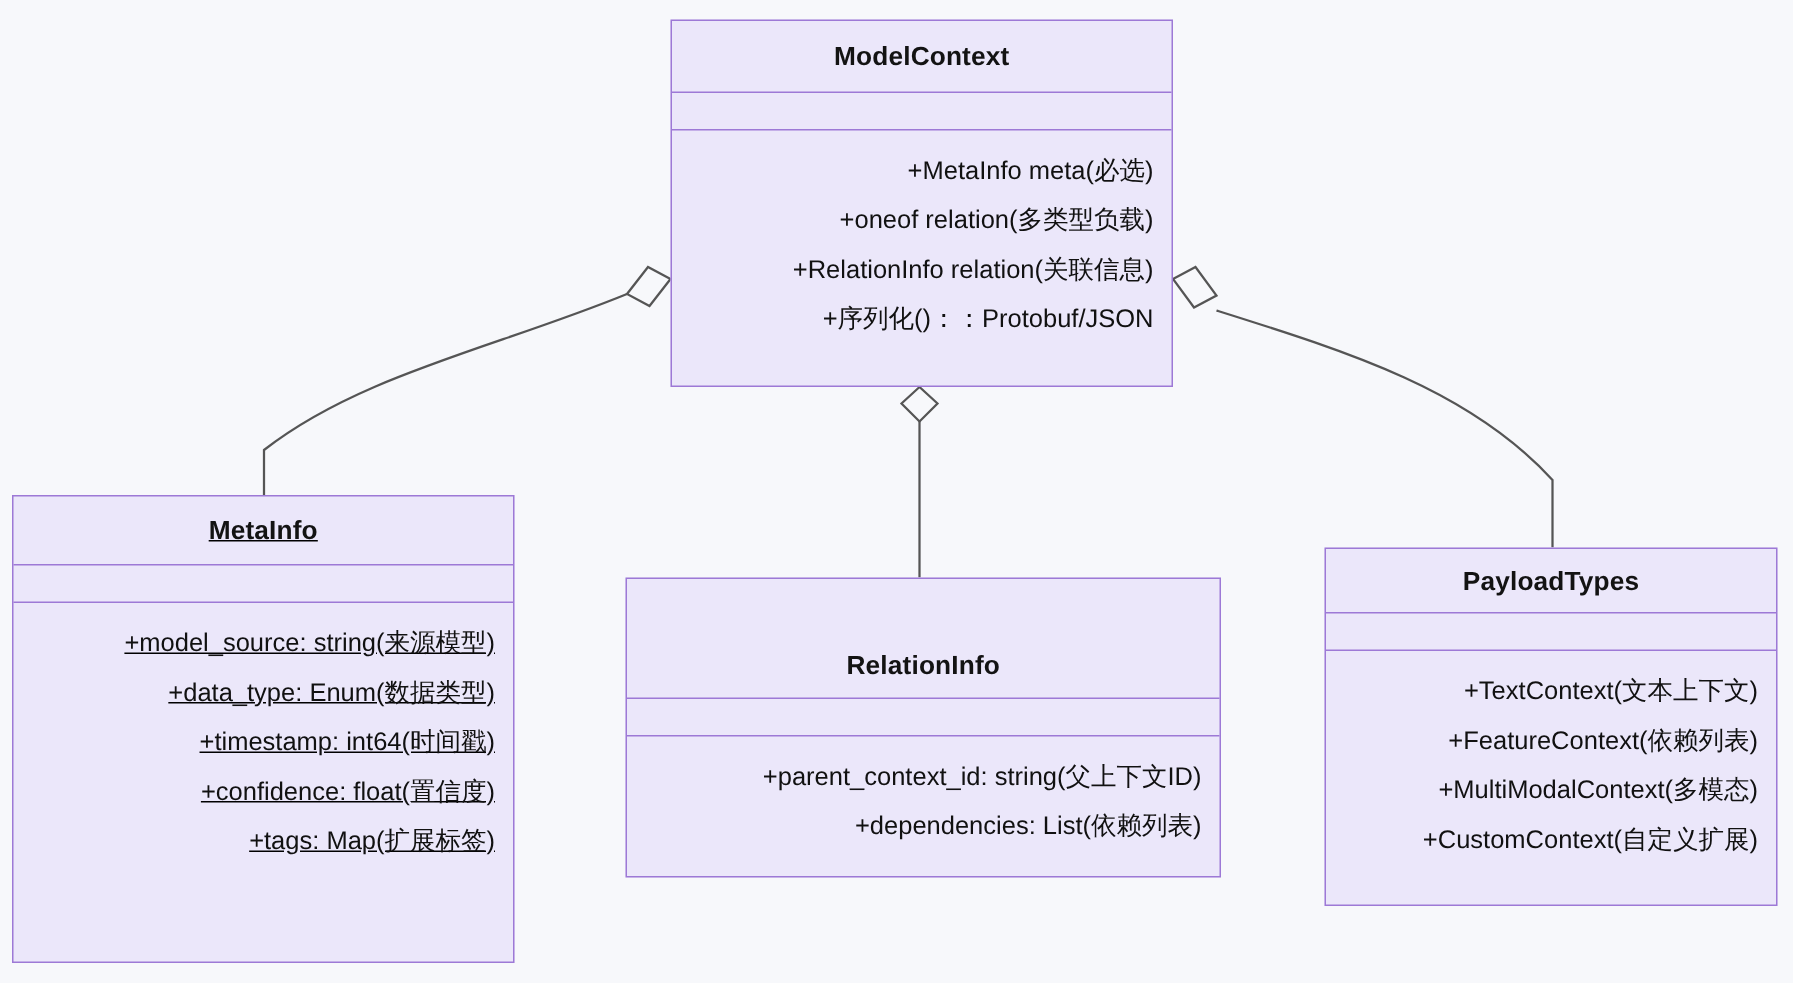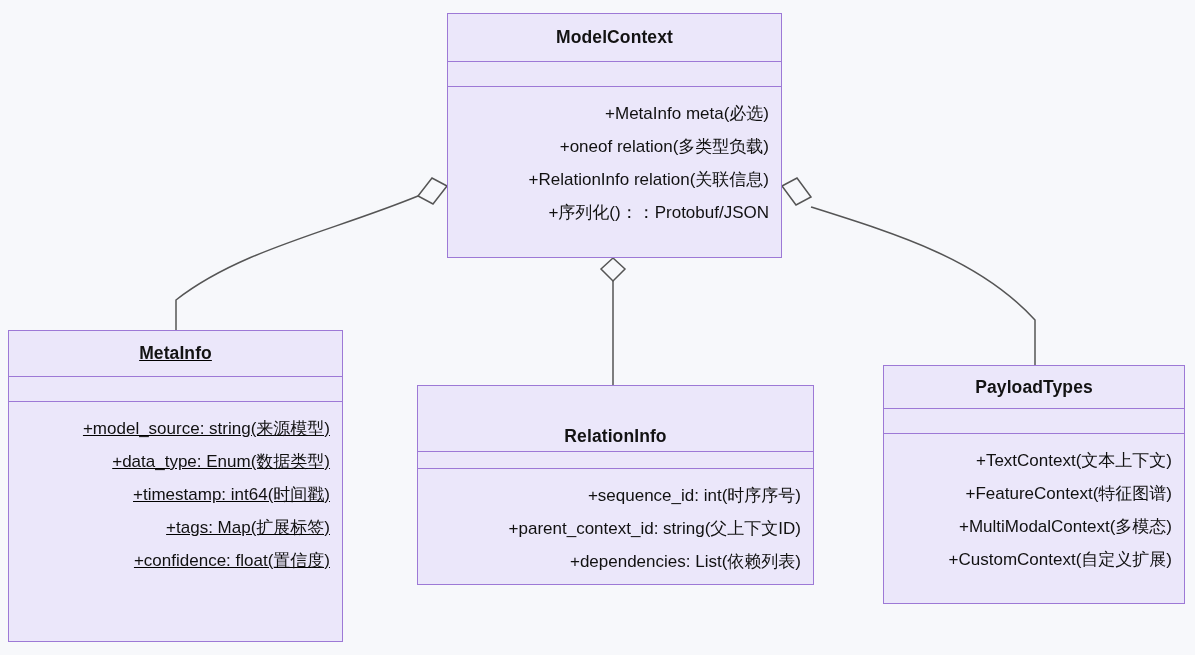--- a/index.html
+++ b/index.html
@@ -144,43 +144,42 @@
 
   <div class="uml-class" id="box-metainfo">
     <div class="class-title">MetaInfo</div>
     <div class="class-divider"></div>
     <div class="class-attrs"></div>
     <div class="class-divider"></div>
     <div class="class-members">
       <div class="member-row">+model_source: string(来源模型)</div>
       <div class="member-row">+data_type: Enum(数据类型)</div>
       <div class="member-row">+timestamp: int64(时间戳)</div>
+      <div class="member-row">+confidence: float(置信度)</div>
       <div class="member-row">+tags: Map(扩展标签)</div>
-      <div class="member-row">+confidence: float(置信度)</div>
     </div>
   </div>
 
   <div class="uml-class" id="box-relationinfo">
     <div class="class-title">RelationInfo</div>
     <div class="class-divider"></div>
     <div class="class-attrs"></div>
     <div class="class-divider"></div>
     <div class="class-members">
-      <div class="member-row">+sequence_id: int(时序序号)</div>
       <div class="member-row">+parent_context_id: string(父上下文ID)</div>
       <div class="member-row">+dependencies: List(依赖列表)</div>
     </div>
   </div>
 
   <div class="uml-class" id="box-payloadtypes">
     <div class="class-title">PayloadTypes</div>
     <div class="class-divider"></div>
     <div class="class-attrs"></div>
     <div class="class-divider"></div>
     <div class="class-members">
       <div class="member-row">+TextContext(文本上下文)</div>
-      <div class="member-row">+FeatureContext(特征图谱)</div>
+      <div class="member-row">+FeatureContext(依赖列表)</div>
       <div class="member-row">+MultiModalContext(多模态)</div>
       <div class="member-row">+CustomContext(自定义扩展)</div>
     </div>
   </div>
 
 </div>
 
 </body></html>

